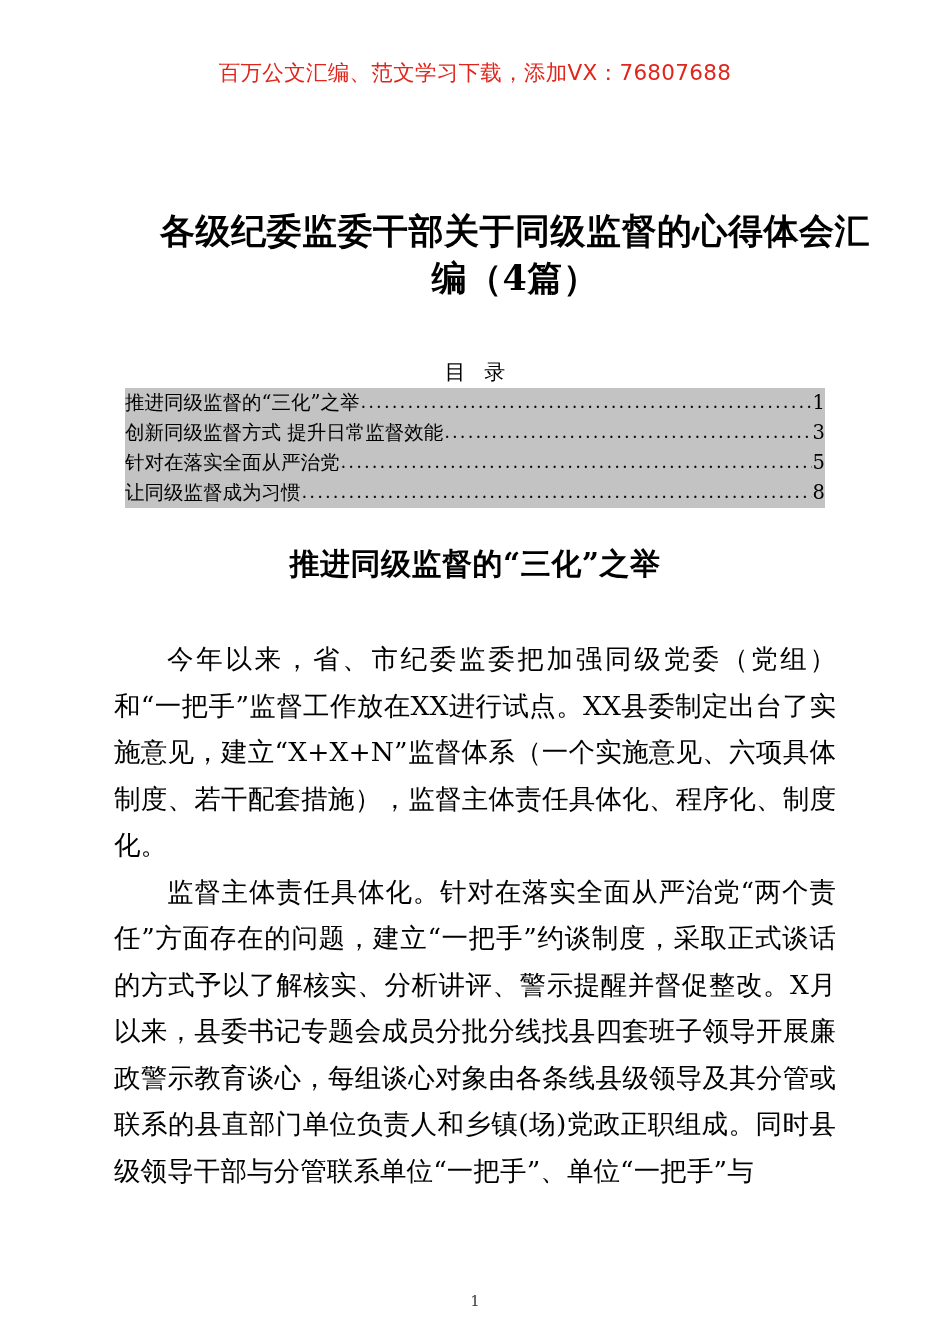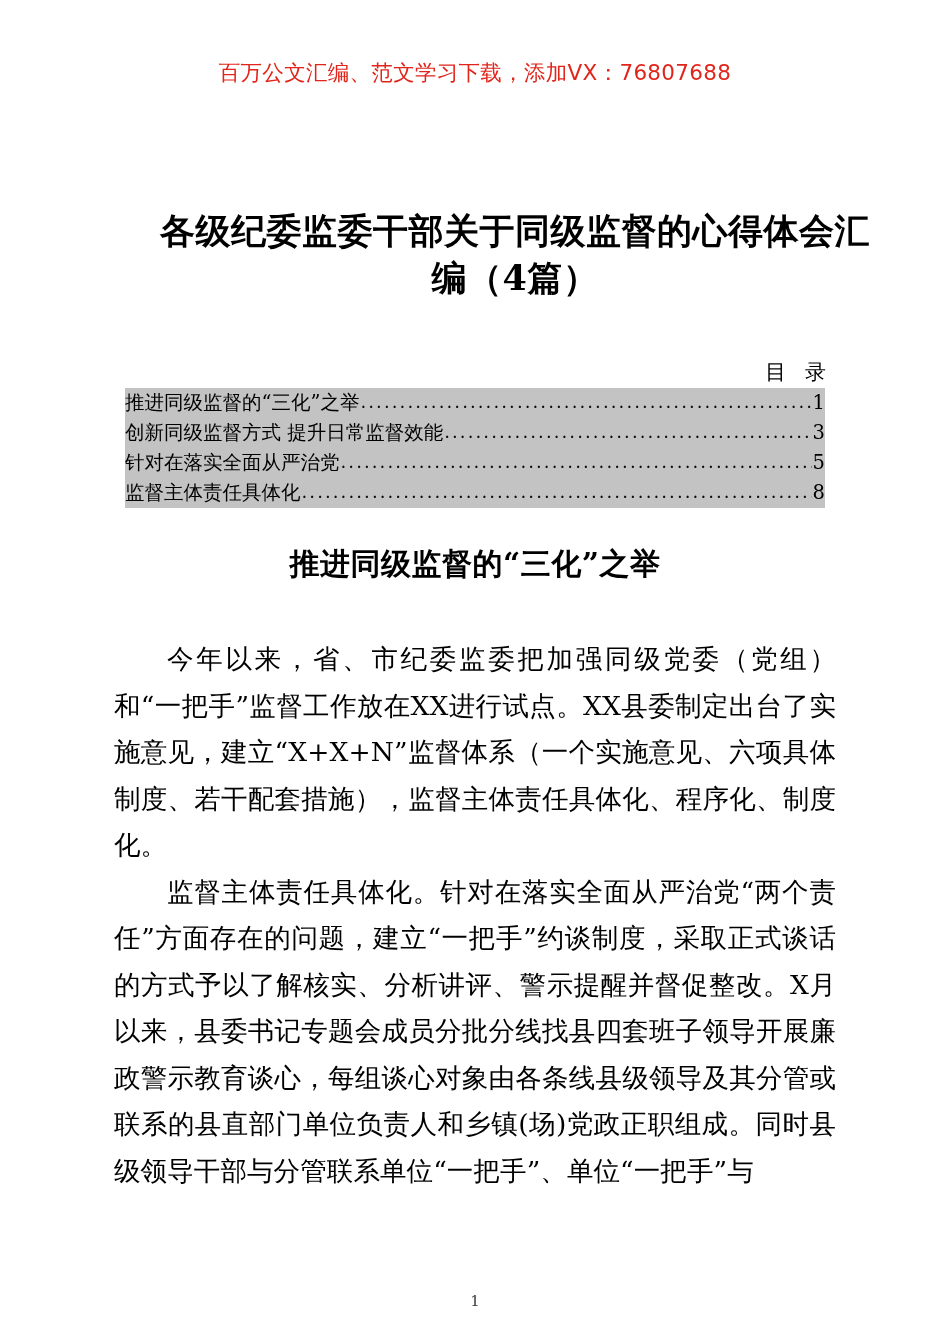--- a/index.html
+++ b/index.html
@@ -52,21 +52,21 @@
     letter-spacing: 0.5px;
     margin-left: 40px;
   }
 
   
   .toc-heading {
     position: absolute;
     top: 358px;
     left: 118px;
     width: 714px;
-    text-align: right;
+    text-align: center;
     font-size: 21px;
     line-height: 28px;
     letter-spacing: 6px;
     text-indent: 6px;
   }
 
   .toc-list {
     position: absolute;
     top: 388px;
     left: 125px;
@@ -169,21 +169,21 @@
       <span class="toc-page">3</span>
     </div>
 
     <div class="toc-row">
       <span class="toc-label">针对在落实全面从严治党</span>
       <span class="toc-dots">................................................................................................................................................................</span>
       <span class="toc-page">5</span>
     </div>
 
     <div class="toc-row">
-      <span class="toc-label">监督主体责任具体化</span>
+      <span class="toc-label">让同级监督成为习惯</span>
       <span class="toc-dots">................................................................................................................................................................</span>
       <span class="toc-page">8</span>
     </div>
 
   </div>
 
   <div class="article-heading">推进同级监督的“三化”之举</div>
 
   <div class="body-text">
     <p>今年以来，省、市纪委监委把加强同级党委（党组）和“一把手”监督工作放在XX进行试点。XX县委制定出台了实施意见，建立“X+X+N”监督体系（一个实施意见、六项具体制度、若干配套措施），监督主体责任具体化、程序化、制度化。</p>

